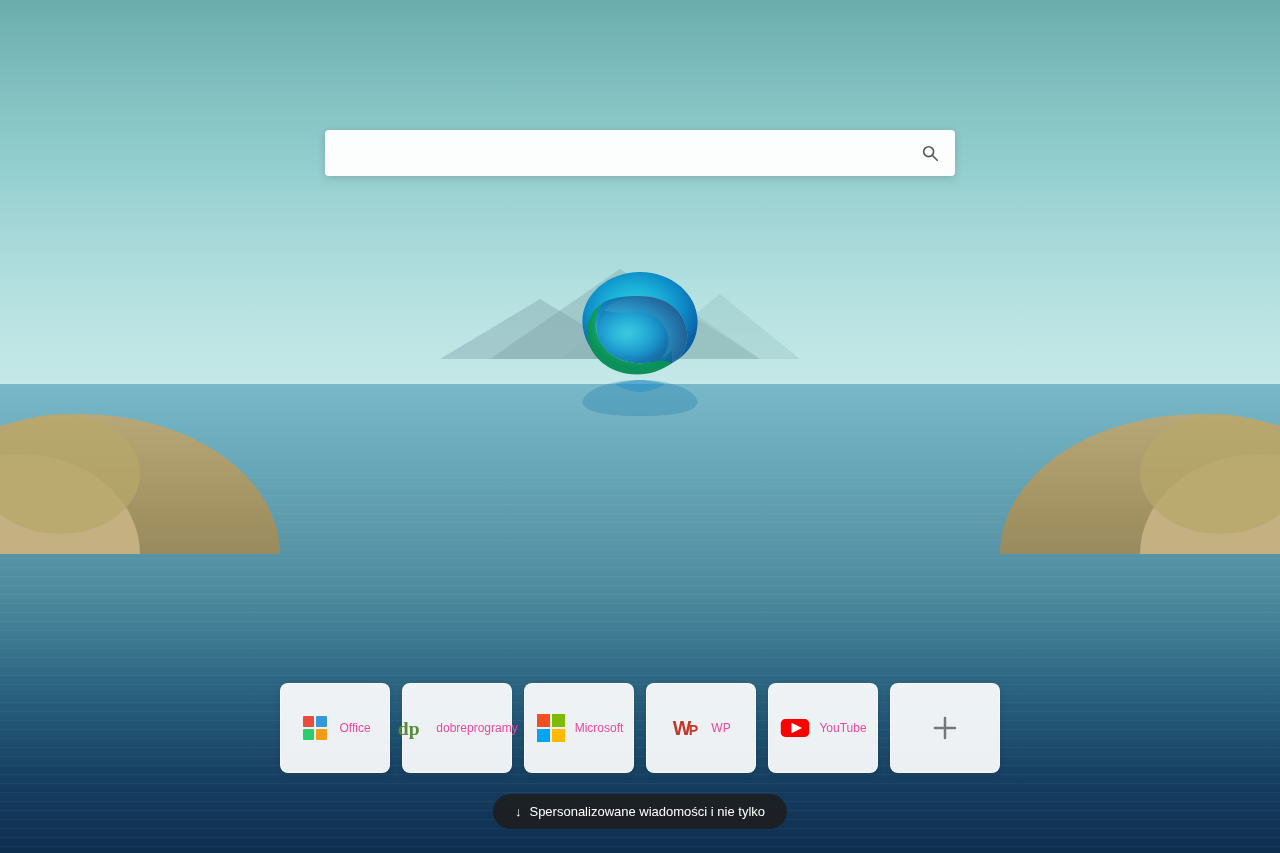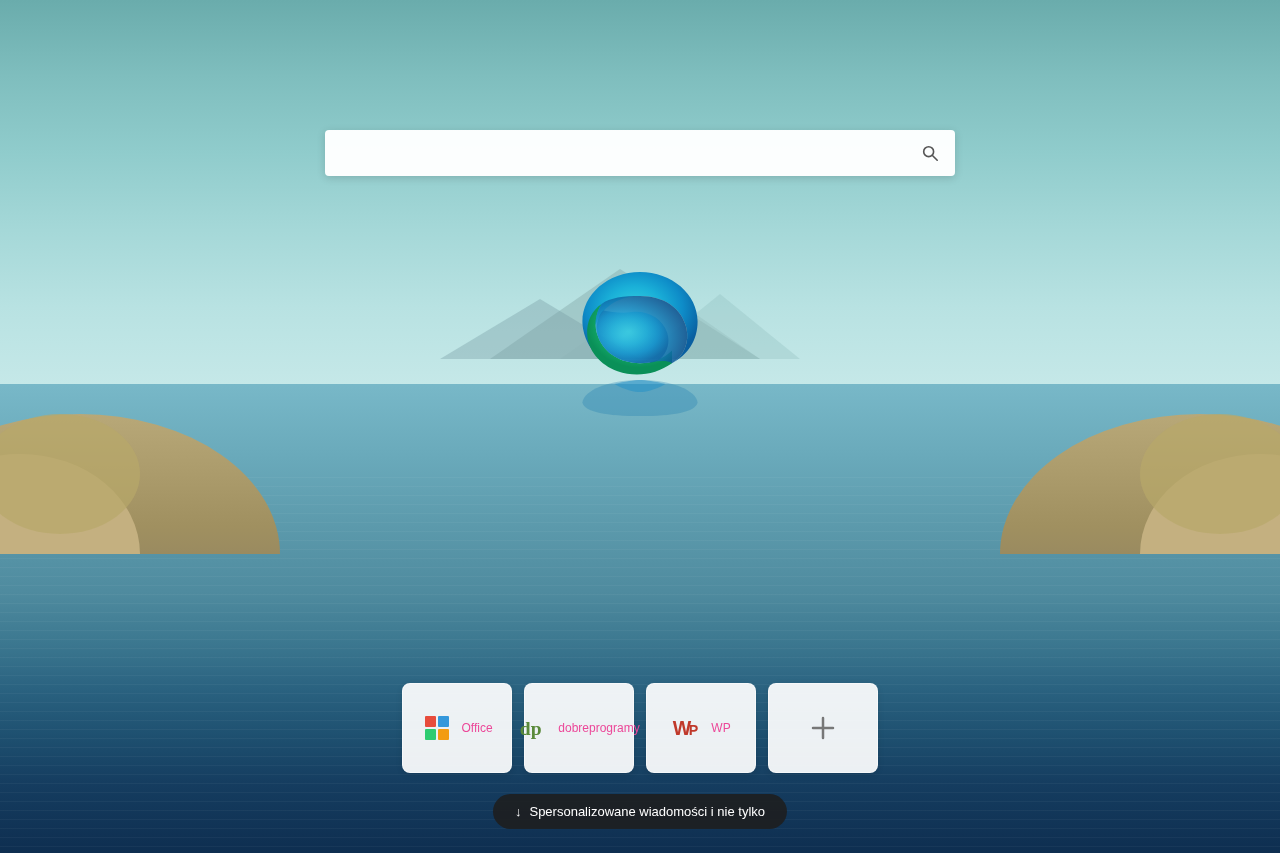--- a/index.html
+++ b/index.html
@@ -386,31 +386,51 @@
 
     <div class="quick-link-card">
       <div class="quick-link-icon">
         <svg width="36" height="28" viewBox="0 0 36 28" xmlns="http://www.w3.org/2000/svg">
           <text x="2" y="22" font-size="22" font-weight="bold" fill="#5a8a3a" font-family="Georgia, serif">dp</text>
         </svg>
       </div>
       <span class="quick-link-label">dobreprogramy</span>
     </div>
 
+    <div class="quick-link-card">
+      <div class="quick-link-icon">
+        <svg width="32" height="32" viewBox="0 0 32 32" xmlns="http://www.w3.org/2000/svg">
+          <rect x="2" y="2" width="13" height="13" fill="#f25022"></rect>
+          <rect x="17" y="2" width="13" height="13" fill="#7fba00"></rect>
+          <rect x="2" y="17" width="13" height="13" fill="#00a4ef"></rect>
+          <rect x="17" y="17" width="13" height="13" fill="#ffb900"></rect>
+        </svg>
+      </div>
+      <span class="quick-link-label">Microsoft</span>
+    </div>
 
     <div class="quick-link-card">
       <div class="quick-link-icon">
         <svg width="36" height="28" viewBox="0 0 36 28" xmlns="http://www.w3.org/2000/svg">
           <text x="2" y="22" font-size="22" font-weight="bold" fill="#c0392b" font-family="Arial, sans-serif">W</text>
           <text x="20" y="22" font-size="16" font-weight="bold" fill="#c0392b" font-family="Arial, sans-serif">P</text>
         </svg>
       </div>
       <span class="quick-link-label">WP</span>
     </div>
 
+    <div class="quick-link-card">
+      <div class="quick-link-icon">
+        <svg width="36" height="28" viewBox="0 0 36 28" xmlns="http://www.w3.org/2000/svg">
+          <rect x="2" y="4" width="32" height="20" rx="5" fill="#ff0000"></rect>
+          <polygon points="14,8 26,14 14,20" fill="white"></polygon>
+        </svg>
+      </div>
+      <span class="quick-link-label">YouTube</span>
+    </div>
 
 
 
     <div class="quick-link-card">
       <div class="quick-link-icon">
         <svg width="32" height="32" viewBox="0 0 32 32" xmlns="http://www.w3.org/2000/svg">
           <line x1="16" y1="6" x2="16" y2="26" stroke="#777" stroke-width="2.5" stroke-linecap="round"></line>
           <line x1="6" y1="16" x2="26" y2="16" stroke="#777" stroke-width="2.5" stroke-linecap="round"></line>
         </svg>
       </div>

